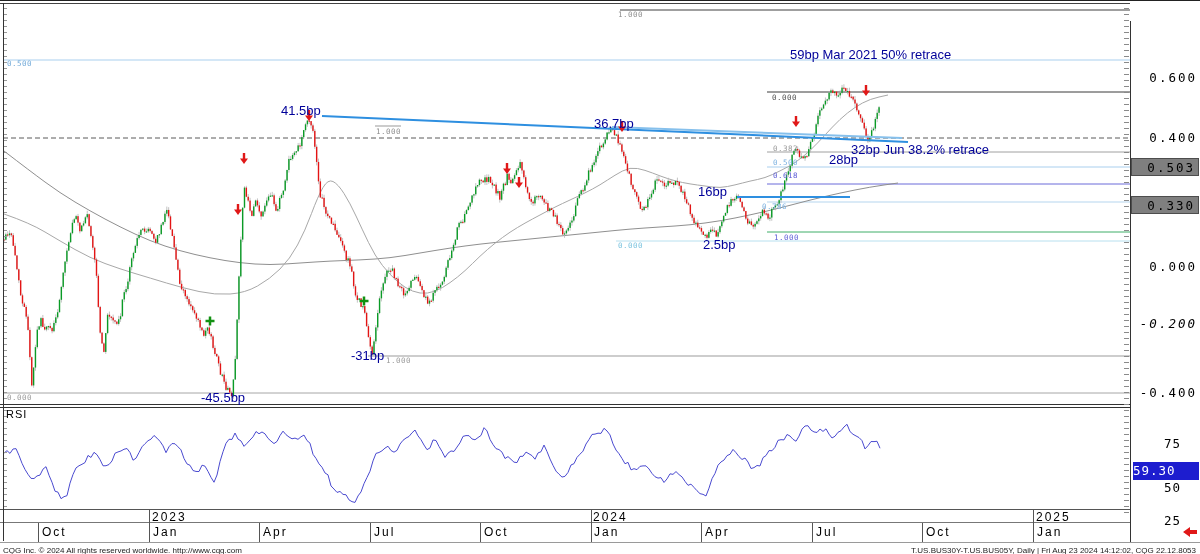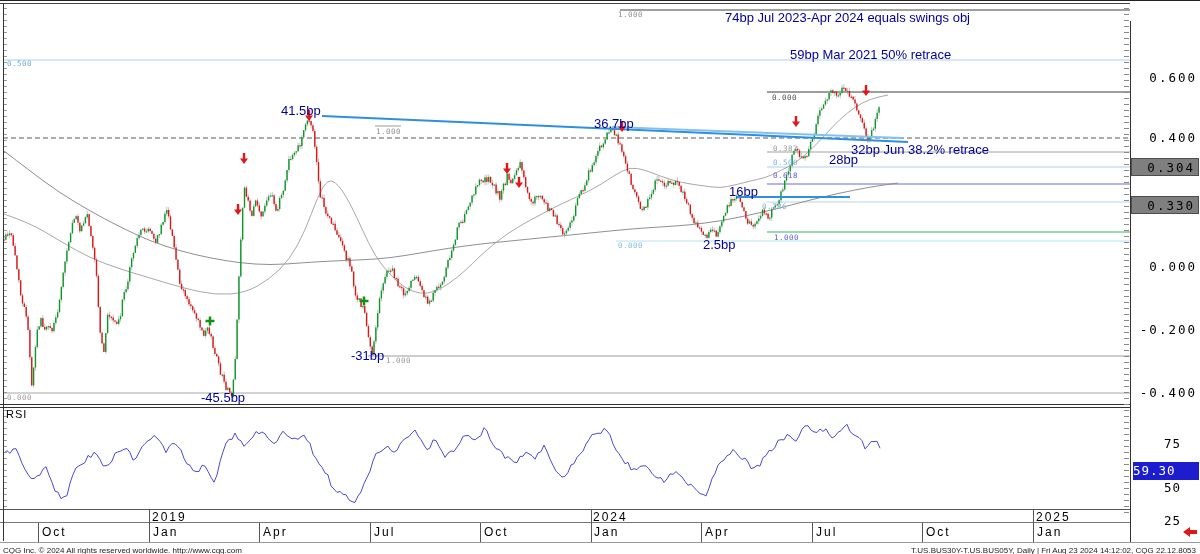--- a/index.html
+++ b/index.html
@@ -1048,51 +1048,50 @@
     <div class="sep-h" style="top:403px;width:1130px;"></div>
     <div class="sep-h" style="top:406px;width:1130px;"></div>
     <div class="sep-h" style="top:508px;width:1130px;background:#555;"></div>
     <div class="sep-h" style="top:521px;width:1130px;background:#777;"></div>
     <div style="position:absolute;left:3px;top:2px;width:1px;height:538px;background:#333;"></div>
   </div>
 
   <div id="rsi-title" class="lbl">RSI</div>
 
   <div id="overlay" style="position:absolute;left:0;top:0;width:1130px;height:541px;pointer-events:none;">
-      <div class="ann" style="left: 725px; top: 9px;">74bp Jul 2023-Apr 2024 equals swings obj</div>
       <div class="ann" style="left: 790px; top: 46px;">59bp Mar 2021 50% retrace</div>
       <div class="ann" style="left: 281px; top: 102px;">41.5bp</div>
       <div class="ann" style="left: 594px; top: 115px;">36.7bp</div>
       <div class="ann" style="left: 851px; top: 141px;">32bp Jun 38.2% retrace</div>
       <div class="ann" style="left: 829px; top: 151px;">28bp</div>
-      <div class="ann" style="left: 729px; top: 183px;">16bp</div>
+      <div class="ann" style="left: 698px; top: 183px;">16bp</div>
       <div class="ann" style="left: 703px; top: 236px;">2.5bp</div>
       <div class="ann" style="left: 351px; top: 347px;">-31bp</div>
       <div class="ann" style="left: 201px; top: 389px;">-45.5bp</div>
       <div class="fib" style="left: 618px; top: 10px; color: rgb(140, 140, 140);">1.000</div>
       <div class="fib" style="left: 7px; top: 59px; color: rgb(111, 168, 216);">0.500</div>
       <div class="fib" style="left: 376px; top: 127px; color: rgb(140, 140, 140);">1.000</div>
       <div class="fib" style="left: 772px; top: 93px; color: rgb(77, 77, 77);">0.000</div>
       <div class="fib" style="left: 773px; top: 144px; color: rgb(153, 153, 153);">0.382</div>
       <div class="fib" style="left: 773px; top: 158px; color: rgb(122, 176, 224);">0.500</div>
       <div class="fib" style="left: 773px; top: 171px; color: rgb(91, 91, 214);">0.618</div>
       <div class="fib" style="left: 762px; top: 202px; color: rgb(122, 176, 224);">0.786</div>
       <div class="fib" style="left: 774px; top: 233px; color: rgb(91, 91, 214);">1.000</div>
       <div class="fib" style="left: 618px; top: 241px; color: rgb(121, 194, 222);">0.000</div>
       <div class="fib" style="left: 386px; top: 356px; color: rgb(153, 153, 153);">1.000</div>
       <div class="fib" style="left: 7px; top: 393px; color: rgb(153, 153, 153);">0.000</div>
     </div>
 
   <div class="axis-col">
       <div class="ytick" style="top: 48px;">0.600</div>
       <div class="ytick" style="top: 108px;">0.400</div>
-      <div class="ytick hl-gray" style="top: 137px;">0.304</div>
+      <div class="ytick hl-gray" style="top: 137px;">0.503</div>
       <div class="ytick hl-gray" style="top: 175px;">0.330</div>
       <div class="ytick" style="top: 237px;">0.000</div>
-      <div class="ytick" style="top: 300px;">-0.200</div>
+      <div class="ytick" style="top: 294px; font-style: italic;">-0.200</div>
       <div class="ytick" style="top: 363px;">-0.400</div>
       <div class="ytick rsi-tick" style="top: 414px; right: 20px; width: 50px;">75</div>
       <div class="ytick rsi-tick" style="top: 458px; right: 20px; width: 50px;">50</div>
       <div class="ytick rsi-tick" style="top: 491px; right: 20px; width: 50px;">25</div>
       <div class="ytick rsi-tick hl-blue" style="top: 441px;">59.30</div>
     </div>
   <div class="tickstrip"></div>
 
   <div id="xaxis" style="position:absolute;left:0;top:508px;width:1130px;height:33px;">
 
@@ -1112,21 +1111,21 @@
       <div class="xlabel" style="left: 42px; top: 16px;">Oct</div>
       <div class="xlabel" style="left: 153px; top: 16px;">Jan</div>
       <div class="xlabel" style="left: 263px; top: 16px;">Apr</div>
       <div class="xlabel" style="left: 374px; top: 16px;">Jul</div>
       <div class="xlabel" style="left: 484px; top: 16px;">Oct</div>
       <div class="xlabel" style="left: 594px; top: 16px;">Jan</div>
       <div class="xlabel" style="left: 705px; top: 16px;">Apr</div>
       <div class="xlabel" style="left: 816px; top: 16px;">Jul</div>
       <div class="xlabel" style="left: 926px; top: 16px;">Oct</div>
       <div class="xlabel" style="left: 1037px; top: 16px;">Jan</div>
-      <div class="xlabel" style="left: 152px; top: 1px;">2019</div>
+      <div class="xlabel" style="left: 152px; top: 1px;">2023</div>
       <div class="xlabel" style="left: 593px; top: 1px;">2024</div>
       <div class="xlabel" style="left: 1036px; top: 1px;">2025</div>
     </div>
 
   <svg style="position:absolute;left:1182px;top:524px;" width="16" height="14">
     <path d="M1 7 L8 2 L8 5 L15 5 L15 9 L8 9 L8 12 Z" fill="#e01818"></path>
   </svg>
 
   <div id="statusbar">
     <span style="position:absolute;left:3px;top:3px;">CQG Inc. © 2024 All rights reserved worldwide. http://www.cqg.com</span>

